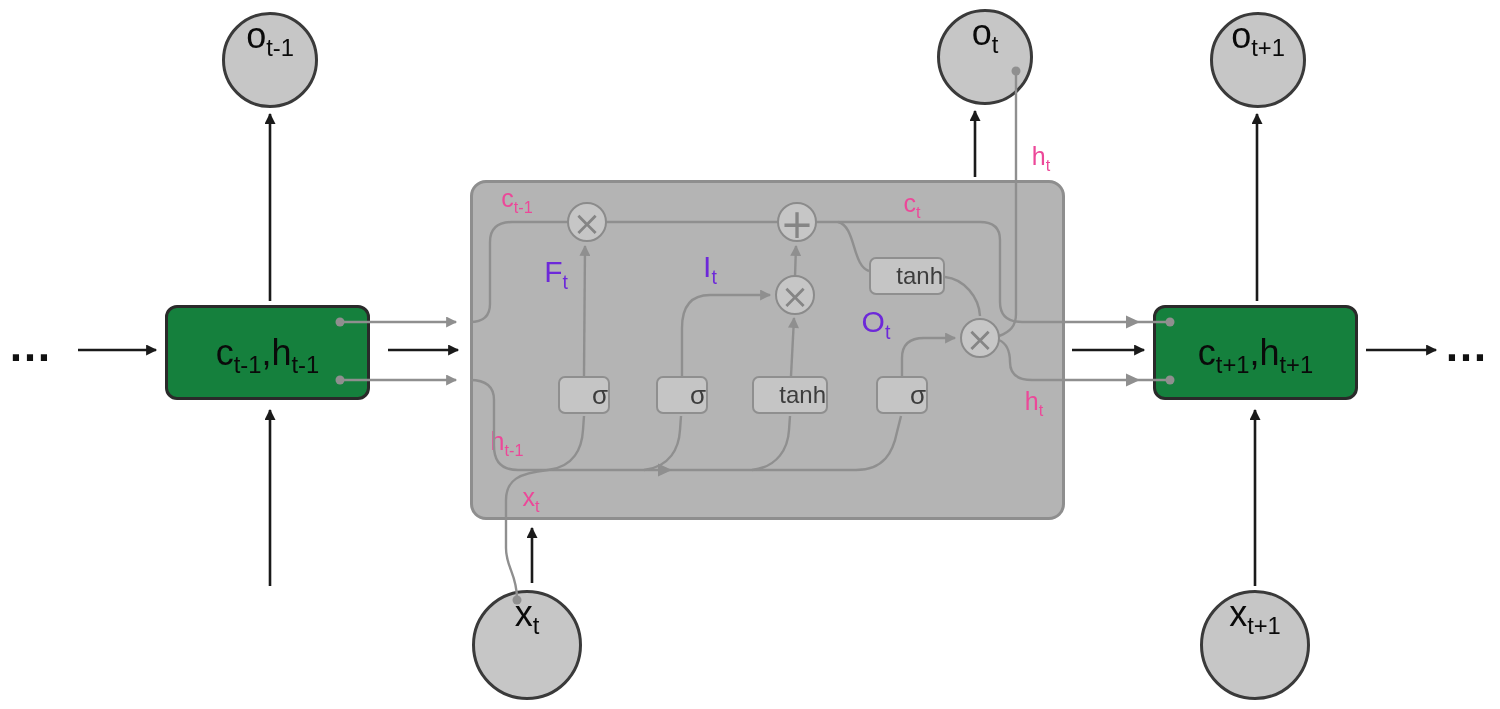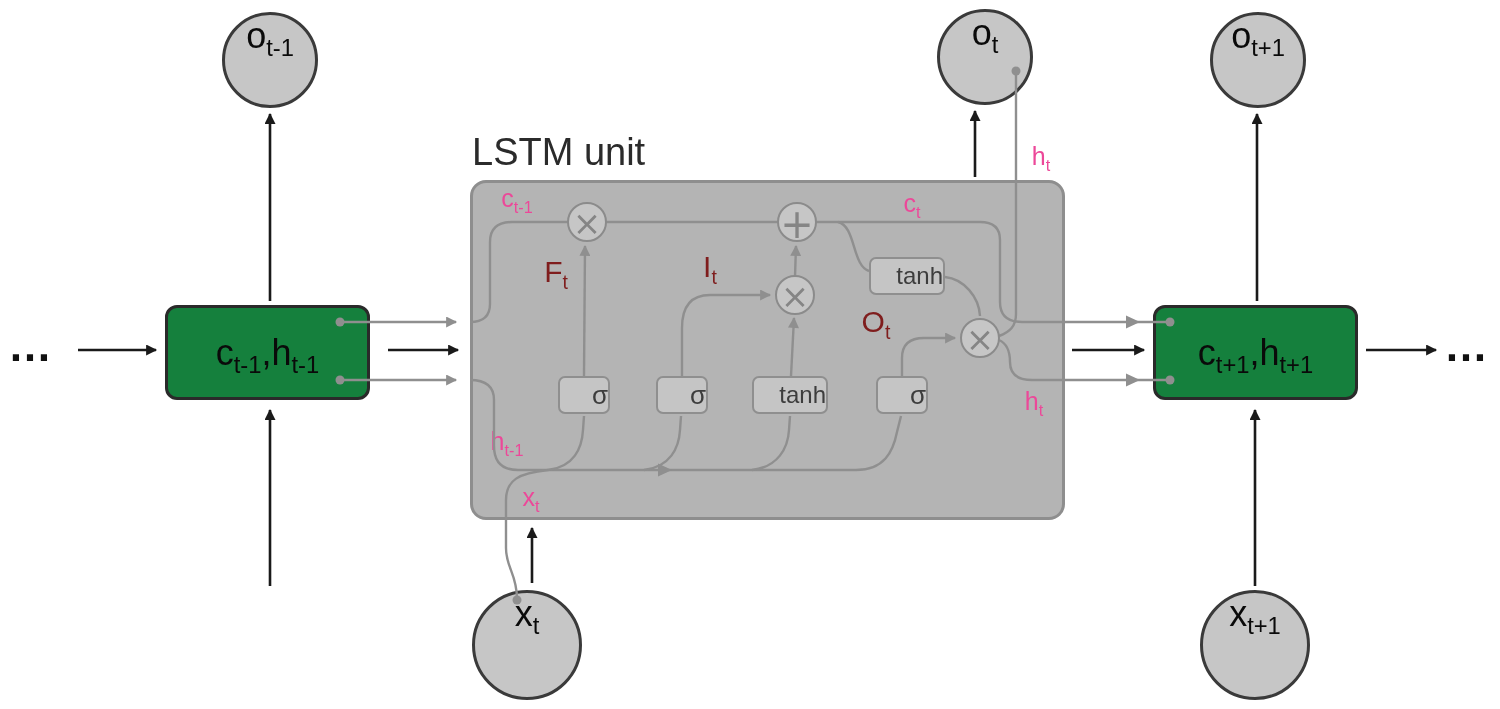--- a/index.html
+++ b/index.html
@@ -15,21 +15,21 @@
   .lstm-title  { position:absolute; left:472px; top:131px; font-size:38px; color:#2b2b2b; }
 
   .node-label  { font-size:36px; color:#0a0a0a; white-space:nowrap; }
   .node-label sub { font-size:0.66em; line-height:0; }
 
   .fn-box { position:absolute; background:#c5c5c5; border:2px solid #8f8f8f; border-radius:7px;
             display:flex; align-items:center; justify-content:flex-end; font-size:26px; color:#3d3d3d; }
 
   .lbl { position:absolute; transform:translate(-50%,-50%); white-space:nowrap; line-height:1; }
   .lbl sub { font-size:0.65em; line-height:0; }
-  .dark-lbl { font-size:30px; color:#7f1d1d; }
+  .dark-lbl { font-size:30px; color:#6d28d9; }
   .gray-lbl { font-size:25px; color:#ec4899; }
 
   .ellipsis { position:absolute; font-size:44px; font-weight:700; color:#111; line-height:1; }
 
   svg.wires { position:absolute; left:0; top:0; pointer-events:none; }
   .gate-sym { font-family:"DejaVu Sans",sans-serif; font-size:34px; fill:#858585; text-anchor:middle; }
   .gate-sym.plus { font-size:40px; }
 </style>
 </head>
 <body>
@@ -57,21 +57,20 @@
   </div>
 
   <div class="state-box" style="left:165px; top:305px; width:205px; height:95px;">
     <span class="node-label"><span>c</span><sub>t-1</sub><span>,</span><span>h</span><sub>t-1</sub></span>
   </div>
   <div class="state-box" style="left:1153px; top:305px; width:205px; height:95px;">
     <span class="node-label"><span>c</span><sub>t+1</sub><span>,</span><span>h</span><sub>t+1</sub></span>
   </div>
 
   <div class="lstm-box"></div>
-  <div class="lstm-title">LSTM unit</div>
 
   <div class="fn-box" style="left:558px; top:376px; width:52px; height:38px;">
       <span>σ</span>
     </div>
   <div class="fn-box" style="left:656px; top:376px; width:52px; height:38px;">
       <span>σ</span>
     </div>
   <div class="fn-box" style="left:752px; top:376px; width:76px; height:38px; font-size:24px;">
       <span>tanh</span>
     </div>

